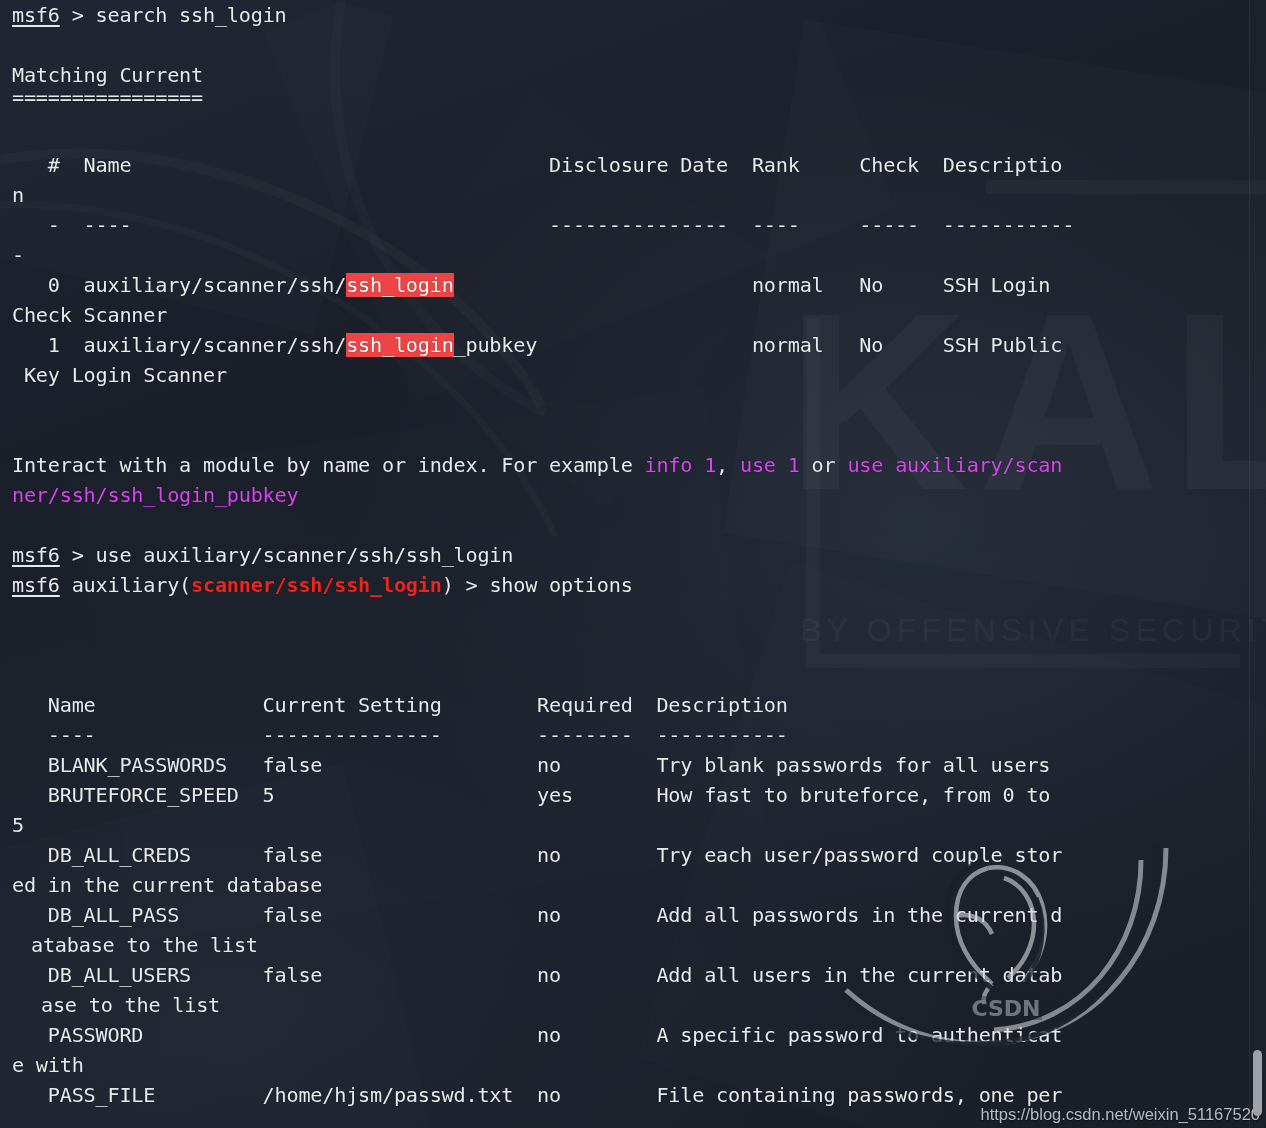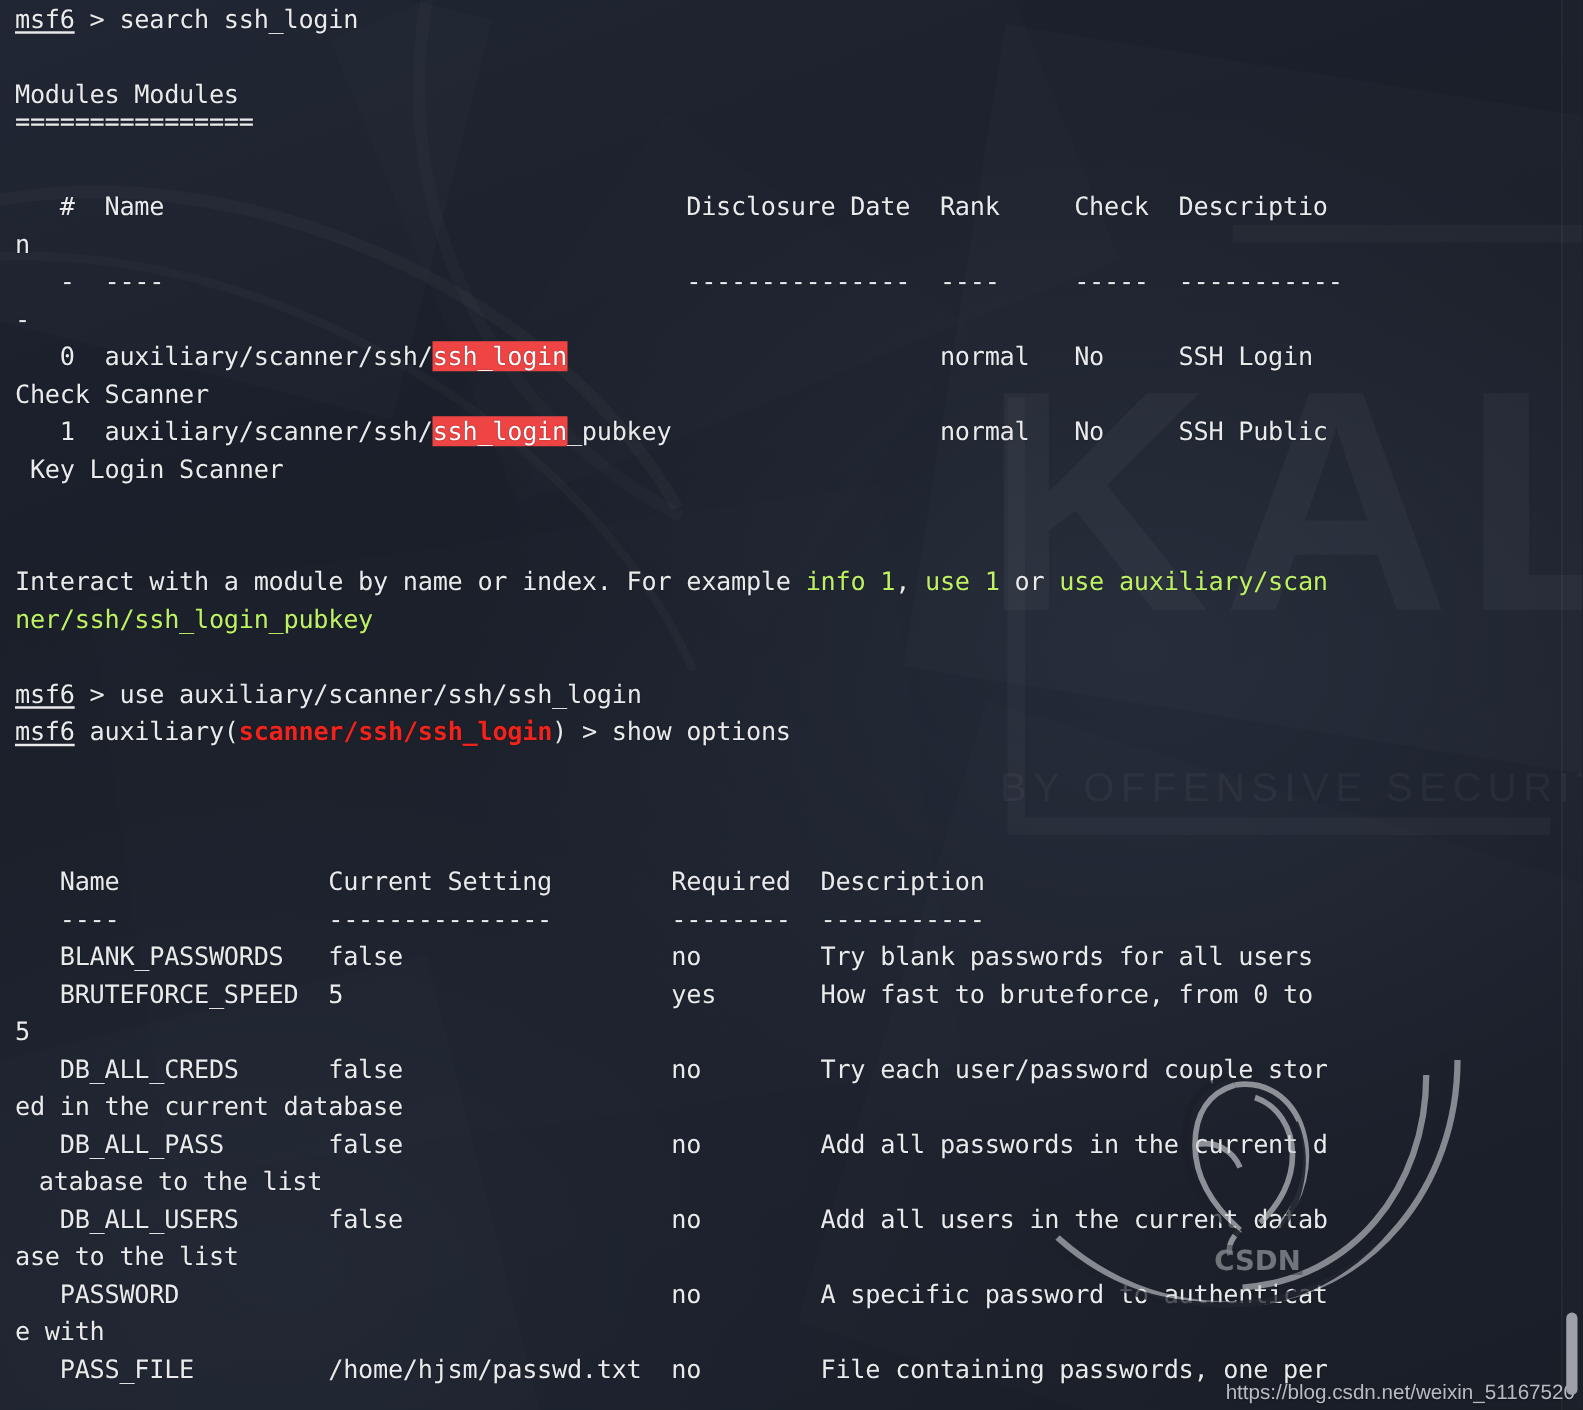--- a/index.html
+++ b/index.html
@@ -73,21 +73,21 @@
   .ln{
     position:absolute;left:12px;white-space:pre;
     font-family:"DejaVu Sans Mono","Liberation Mono",monospace;
     font-size:20.2px;
     letter-spacing:-0.22px;
     color:#e9eaec;
     text-shadow:0 0 1px rgba(0,0,0,.6);
   }
   .prompt-host{text-decoration:underline;text-underline-offset:3px;}
   .hl{background:#ef4444;color:#ffffff;}
-  .cy{color:#bef264;}
+  .cy{color:#d946ef;}
   .red{color:#f0241c;font-weight:bold;}
 
   
   #csdn-dragon{position:absolute;left:836px;top:838px;width:340px;height:215px;opacity:.78;}
   #csdn-url{
     position:absolute;right:6px;bottom:4px;
     font-family:"Liberation Sans","DejaVu Sans",sans-serif;
     font-size:16.5px;color:#c9ccd2;opacity:.9;white-space:nowrap;
     text-shadow:0 1px 1px rgba(0,0,0,.55);
   }
@@ -118,21 +118,21 @@
   <div class="swoosh s5"></div>
 
   <div id="kali-frame2"></div>
   <div id="kali-frame"></div>
   <div id="kali-word">KALI</div>
   <div id="kali-sub">BY OFFENSIVE SECURITY</div>
 </div>
 
 <div id="terminal">
     <div class="ln" style="top: 0px;"><span class="prompt-host">msf6</span><span> &gt; search ssh_login</span></div>
-    <div class="ln" style="top: 60px;"><span>Modules Modules</span></div>
+    <div class="ln" style="top: 60px;"><span>Matching Current</span></div>
     <div class="ln" style="top: 82px;"><span>================</span></div>
     <div class="ln" style="top: 150px;"><span>   #  Name                                   Disclosure Date  Rank     Check  Descriptio</span></div>
     <div class="ln" style="top: 180px;"><span>n</span></div>
     <div class="ln" style="top: 210px;"><span>   -  ----                                   ---------------  ----     -----  -----------</span></div>
     <div class="ln" style="top: 240px;"><span>-</span></div>
     <div class="ln" style="top: 270px;"><span>   0  auxiliary/scanner/ssh/</span><span class="hl">ssh_login</span><span>                         normal   No     SSH Login</span></div>
     <div class="ln" style="top: 300px;"><span>Check Scanner</span></div>
     <div class="ln" style="top: 330px;"><span>   1  auxiliary/scanner/ssh/</span><span class="hl">ssh_login</span><span>_pubkey                  normal   No     SSH Public</span></div>
     <div class="ln" style="top: 360px;"><span> Key Login Scanner</span></div>
     <div class="ln" style="top: 450px;"><span>Interact with a module by name or index. For example </span><span class="cy">info 1</span><span>, </span><span class="cy">use 1</span><span> or </span><span class="cy">use auxiliary/scan</span></div>
@@ -142,21 +142,21 @@
     <div class="ln" style="top: 690px;"><span>   Name              Current Setting        Required  Description</span></div>
     <div class="ln" style="top: 720px;"><span>   ----              ---------------        --------  -----------</span></div>
     <div class="ln" style="top: 750px; text-align: center;"><span>   BLANK_PASSWORDS   false                  no        Try blank passwords for all users</span></div>
     <div class="ln" style="top: 780px;"><span>   BRUTEFORCE_SPEED  5                      yes       How fast to bruteforce, from 0 to</span></div>
     <div class="ln" style="top: 810px;"><span>5</span></div>
     <div class="ln" style="top: 840px;"><span>   DB_ALL_CREDS      false                  no        Try each user/password couple stor</span></div>
     <div class="ln" style="top: 870px;"><span>ed in the current database</span></div>
     <div class="ln" style="top: 900px;"><span>   DB_ALL_PASS       false                  no        Add all passwords in the current d</span></div>
     <div class="ln" style="top: 930px; margin-left: 19px;"><span>atabase to the list</span></div>
     <div class="ln" style="top: 960px;"><span>   DB_ALL_USERS      false                  no        Add all users in the current datab</span></div>
-    <div class="ln" style="top: 990px;"><span>ase to the list</span></div>
+    <div class="ln" style="top: 990px; margin-left: 29px;"><span>ase to the list</span></div>
     <div class="ln" style="top: 1020px;"><span>   PASSWORD                                 no        A specific password to authenticat</span></div>
     <div class="ln" style="top: 1050px;"><span>e with</span></div>
     <div class="ln" style="top: 1080px;"><span>   PASS_FILE         /home/hjsm/passwd.txt  no        File containing passwords, one per</span></div>
   </div>
 
 <svg id="csdn-dragon" viewBox="0 0 340 215">
   <g fill="none" stroke="#d2d4d8" stroke-width="5" opacity="0.75">
     <path d="M330 10 C330 110, 262 198, 160 205 C 96 209, 48 186, 10 152"></path>
     <path d="M305 22 C305 112, 246 186, 158 192"></path>
   </g>

